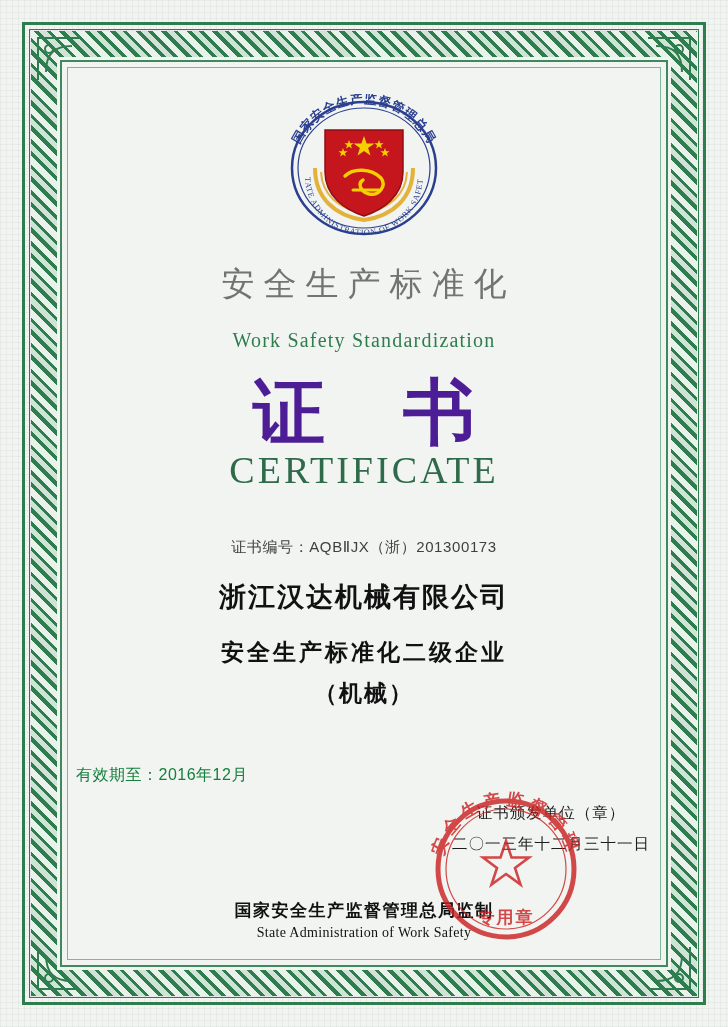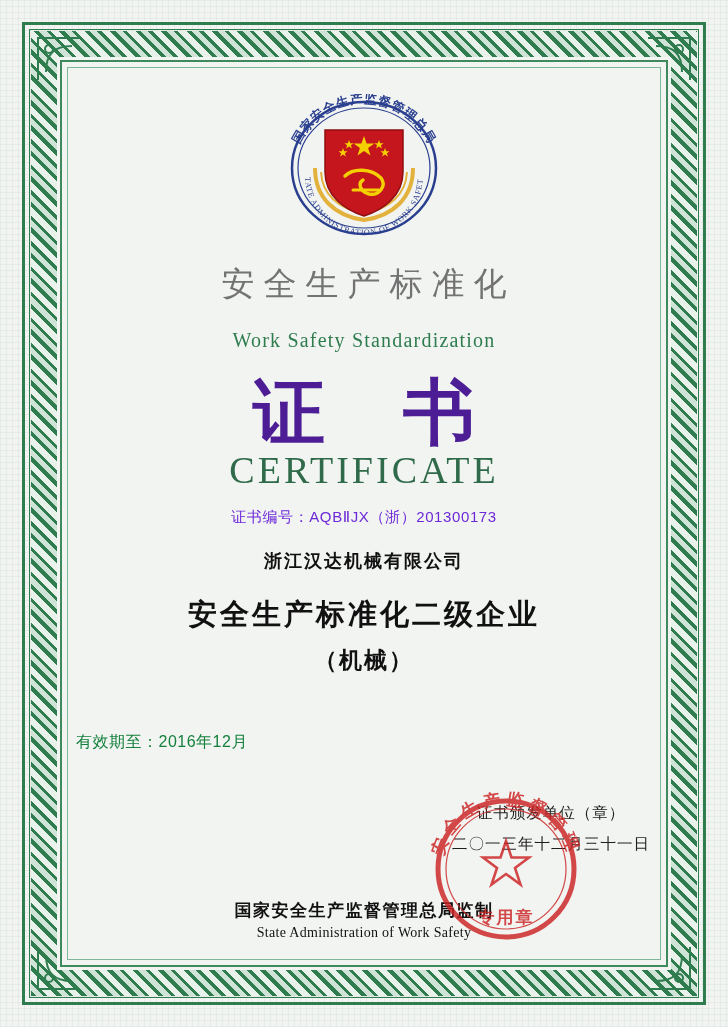--- a/index.html
+++ b/index.html
@@ -150,39 +150,39 @@
   }
   .cert-word-en {
     margin-top: -4px;
     font-family: "Liberation Serif", serif;
     font-size: 38px;
     letter-spacing: 3px;
     color: #2f6b4a;
   }
 
   .cert-number {
-    margin-top: 16px;
+    margin-top: 46px;
     font-size: 15px;
     letter-spacing: 0.6px;
-    color: #6d28d9;
+    color: #404040;
   }
 
   .company {
     margin-top: 22px;
     font-family: "Liberation Serif", serif;
-    font-size: 18px;
+    font-size: 27px;
     font-weight: bold;
     letter-spacing: 2px;
     color: #111;
   }
 
   .grade {
     margin-top: 22px;
     font-family: "Liberation Serif", serif;
-    font-size: 29px;
+    font-size: 23px;
     font-weight: bold;
     letter-spacing: 3px;
     color: #111;
   }
   .grade-sub {
     margin-top: 10px;
     font-family: "Liberation Serif", serif;
     font-size: 23px;
     font-weight: bold;
     letter-spacing: 2px;

